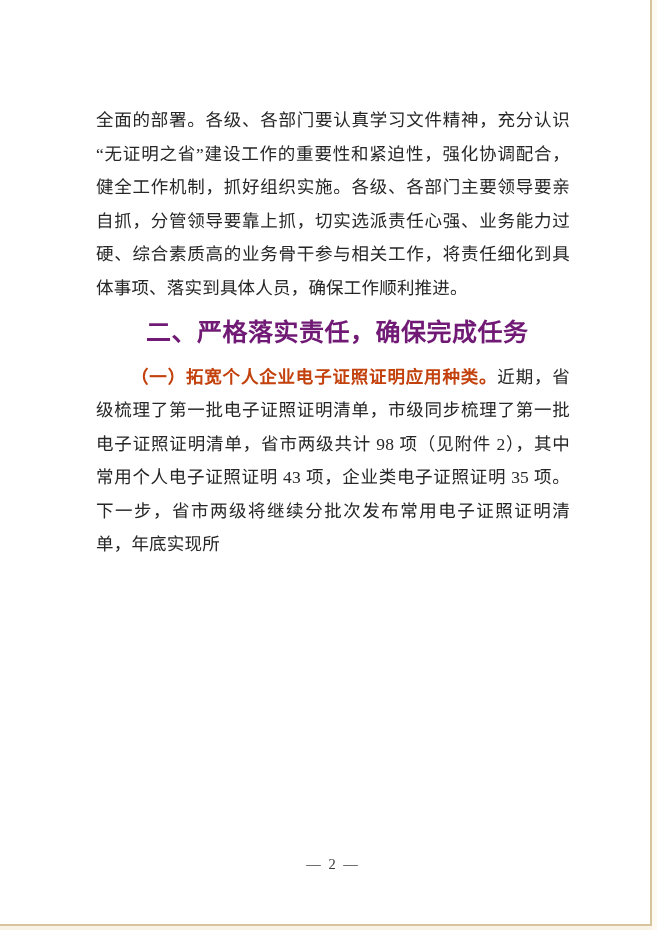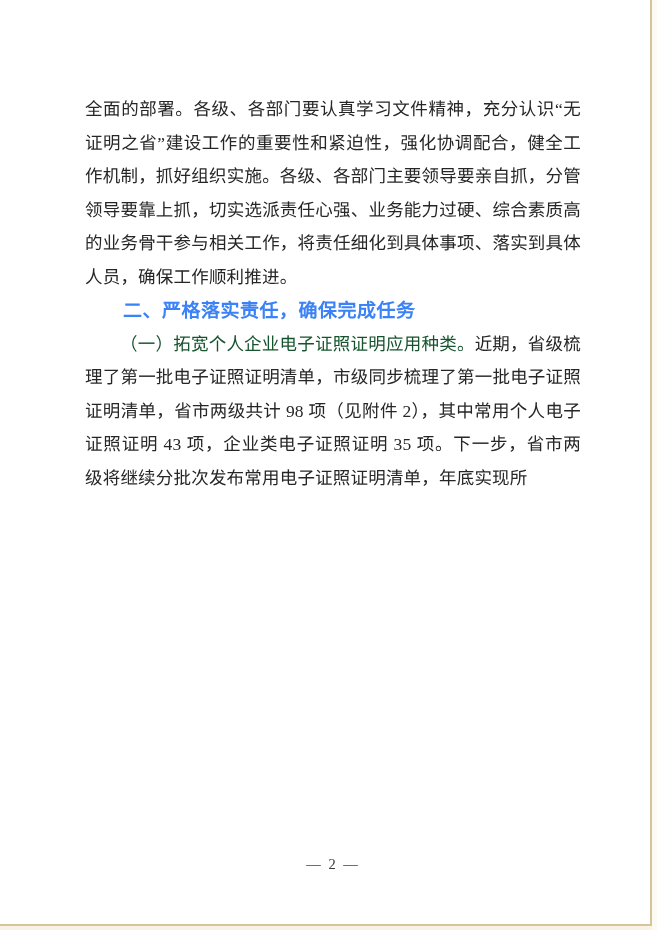--- a/index.html
+++ b/index.html
@@ -59,39 +59,39 @@
     top: 93px;
     width: 496px;
     color: #262626;
     font-size: 17.5px;
     line-height: 33.5px;
     text-align: justify;
     text-justify: inter-character;
     letter-spacing: 0.2px;
   }
   .content p {
-    margin: 0;
+    margin: 11px;
     padding: 0;
   }
   .para-indent {
     text-indent: 2em;
   }
   .section-heading {
     margin: 0;
     text-indent: 2em;
     font-family: Liberation Serif, serif;
     font-weight: bold;
-    font-size: 19px;
+    font-size: 25px;
     line-height: 33.5px;
-    color: #3b82f6;
+    color: #701a75;
     letter-spacing: 0.5px;
   }
   .lead-bold {
-    font-weight: normal;
-    color: #14532d;
+    font-weight: bold;
+    color: #c2410c;
   }
   .page-footer {
     position: absolute;
     left: 85px;
     top: 856px;
     width: 496px;
     text-align: center;
     font-size: 14.5px;
     color: #3a3a3a;
     letter-spacing: 2px;

